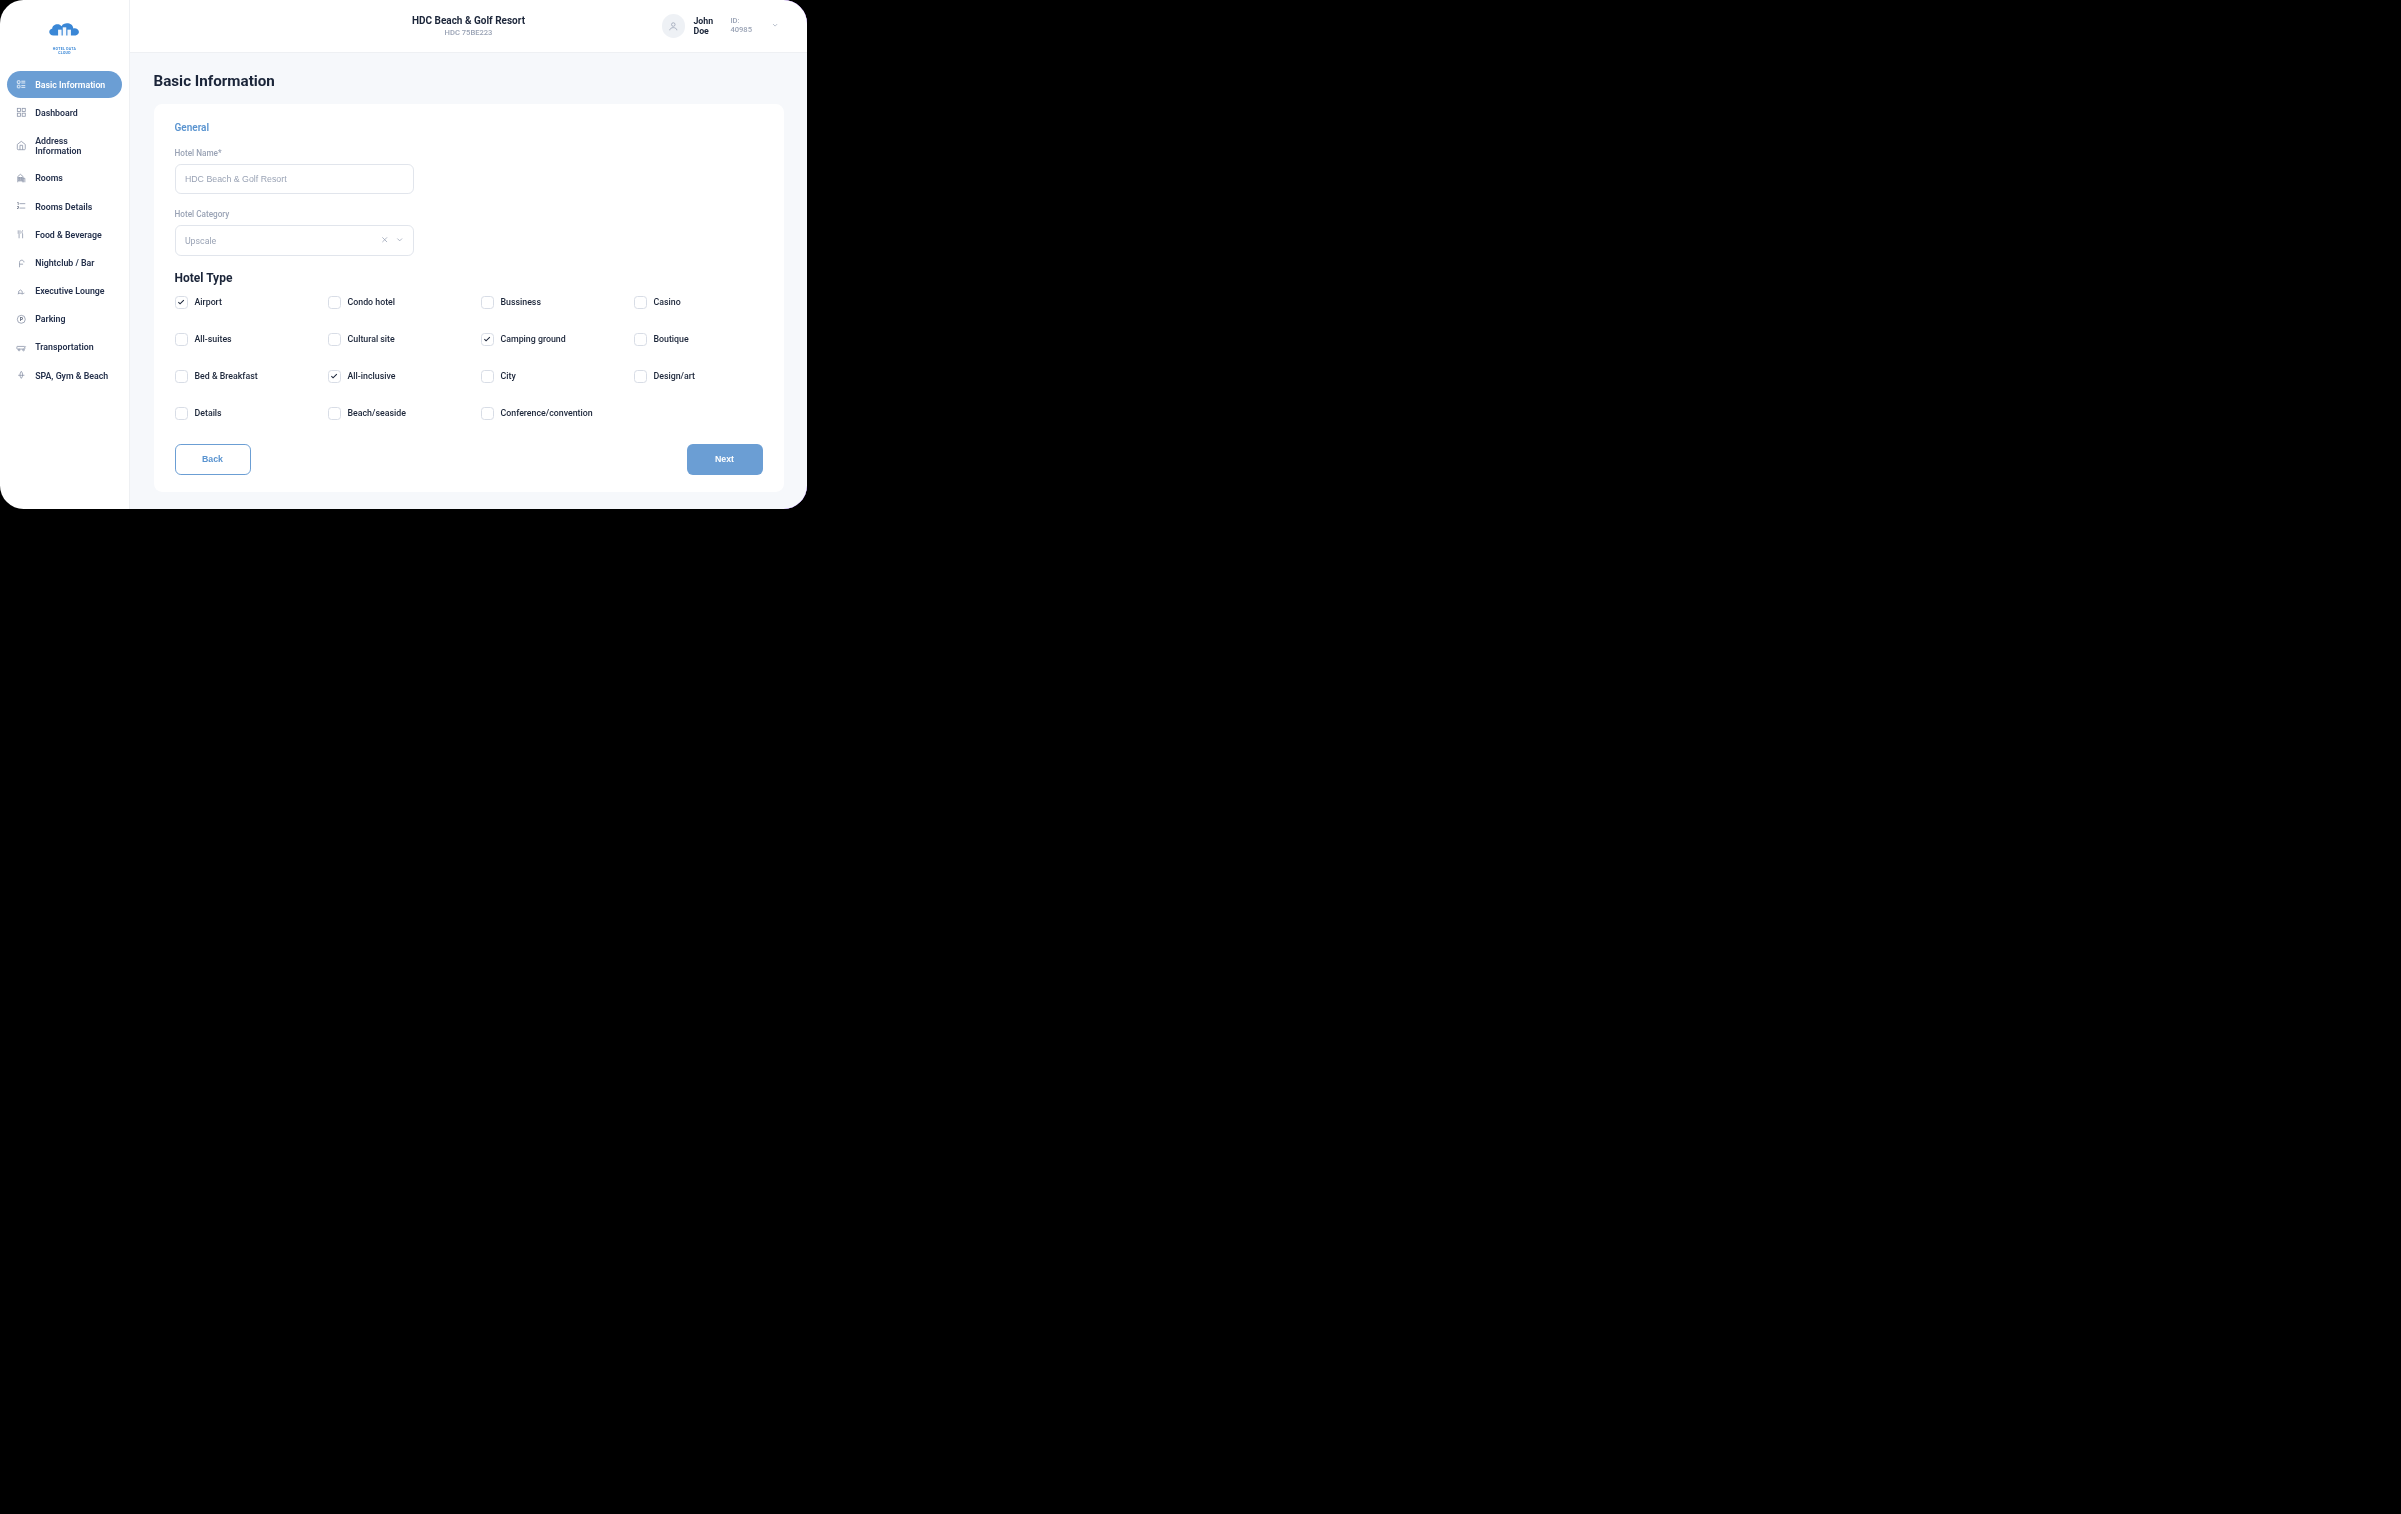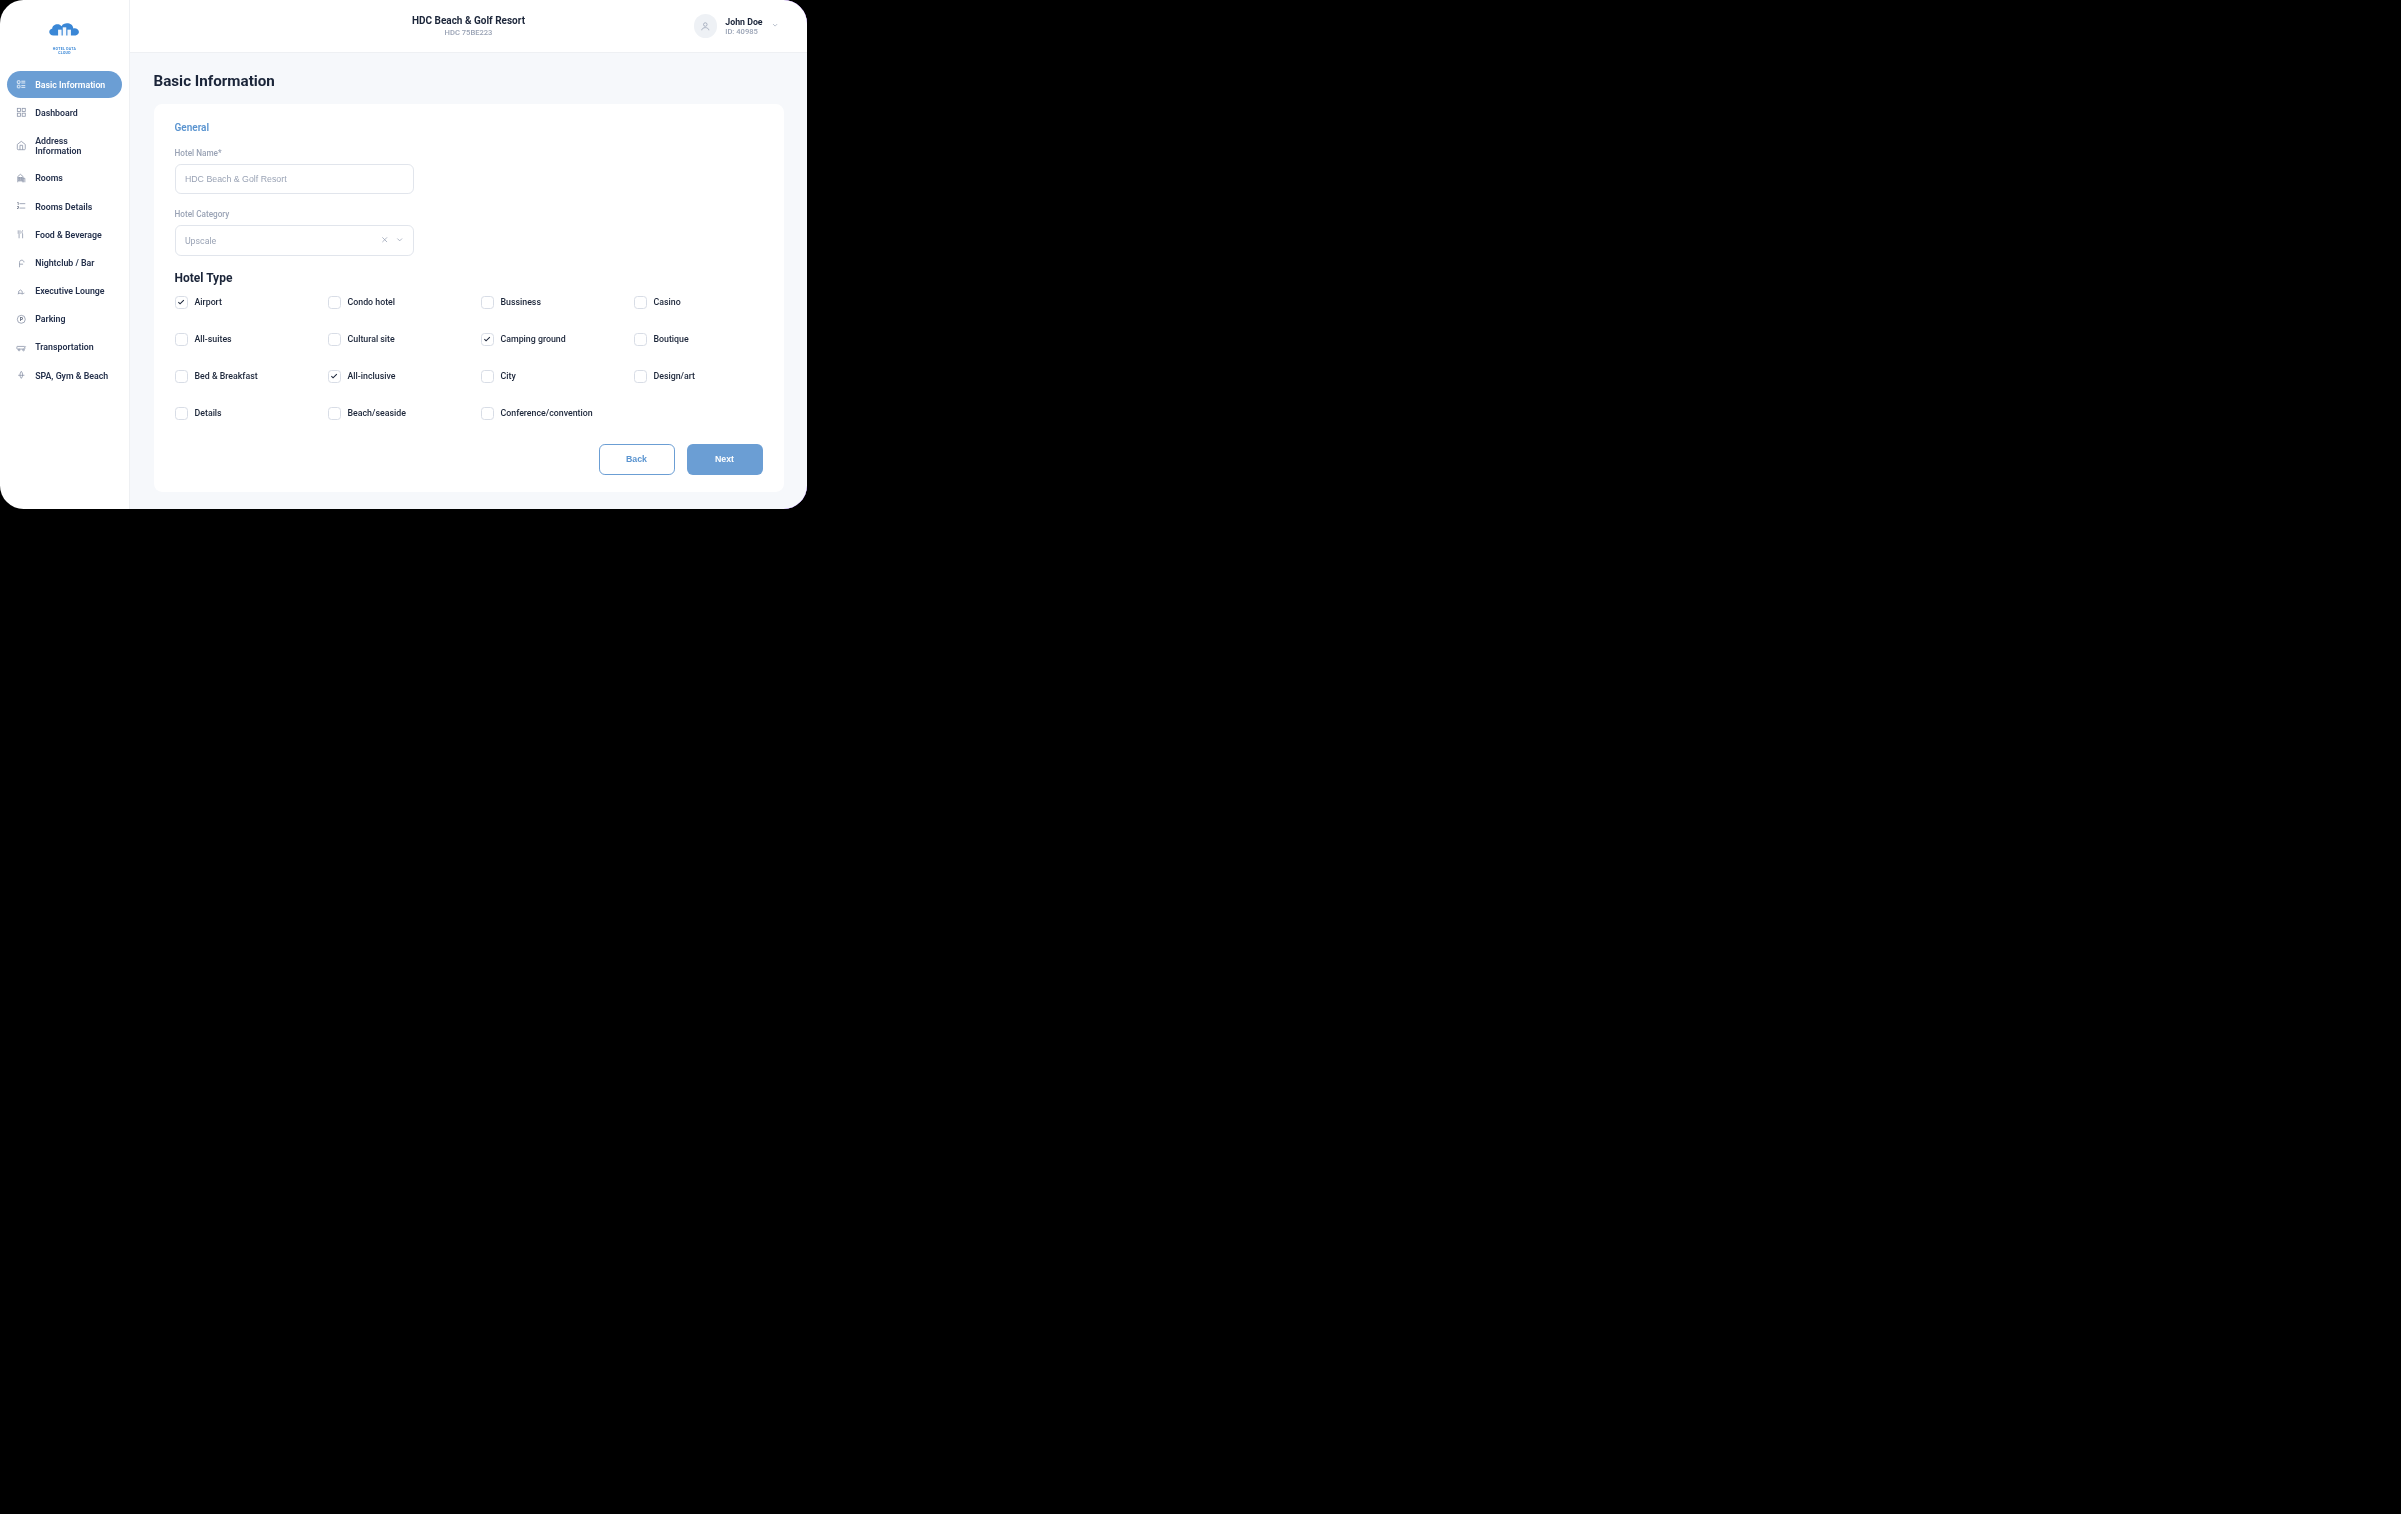--- a/index.html
+++ b/index.html
@@ -92,21 +92,21 @@
   align-items: center;
   gap: 8.2px;
   width: 117px;
   justify-content: flex-end;
 }
 .avatar {
   width: 23.5px; height: 23.5px; border-radius: 50%;
   background: #eef1f5;
   display: flex; align-items: center; justify-content: center;
 }
-.user-block { display:flex; flex-direction:column;justify-content:space-between; }
+.user-block { display:flex; flex-direction:row;justify-content:space-between; }
 .user-name { font-size: 8.8px; font-weight: 700; color: #1b2539; }
 .user-id { font-size: 7.6px; font-weight: 500; color: #9aa3b5; }
 .content {
   flex: 1;
   background: #f6f8fb;
   padding: 19px 23.5px;
   overflow: auto;
 }
 .page-title {
   font-size: 15.2px;
@@ -181,21 +181,21 @@
   border: 0.9px solid #d8dde6;
   border-radius: 3.5px;
   display:flex; align-items:center; justify-content:center;
   flex-shrink:0;
 }
 .box.checked svg { display:block; }
 .box svg { display:none; }
 .check-label { font-size: 8.8px; font-weight:500; color: #1b2539; }
 .footer-actions {
   display: flex;
-  justify-content: flex-end;
+  justify-content: space-between;
   gap: 12px;
   margin-top: 24.6px;
 }
 .btn {
   height: 30.5px;
   min-width: 76px;
   padding: 0 22px;
   border-radius: 5.9px;
   font-size: 8.8px;
   font-weight: 600;

